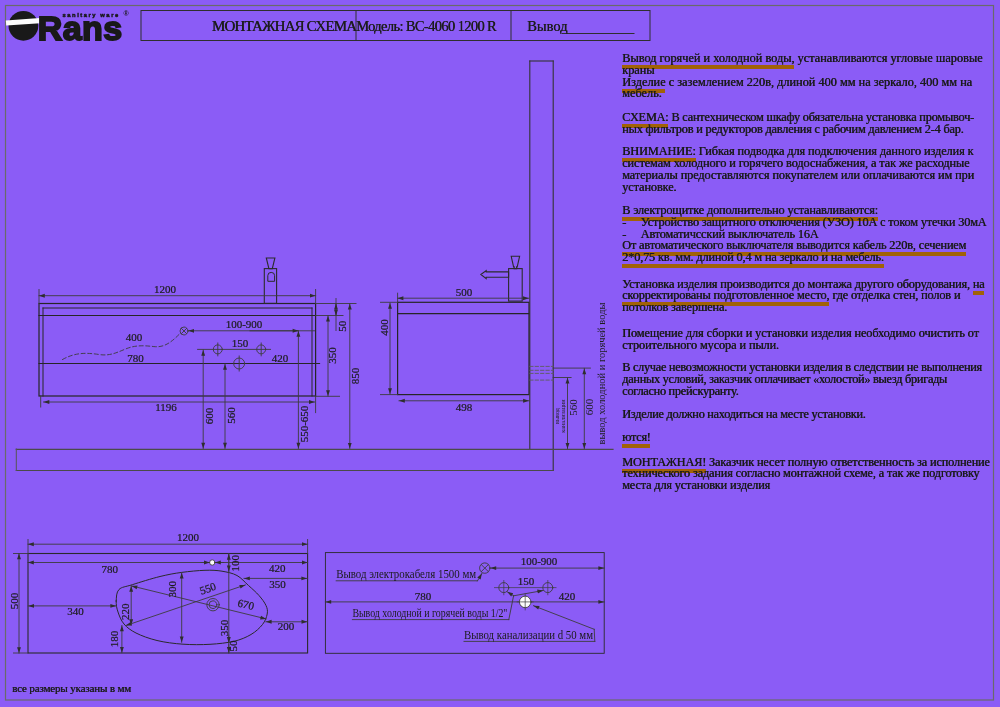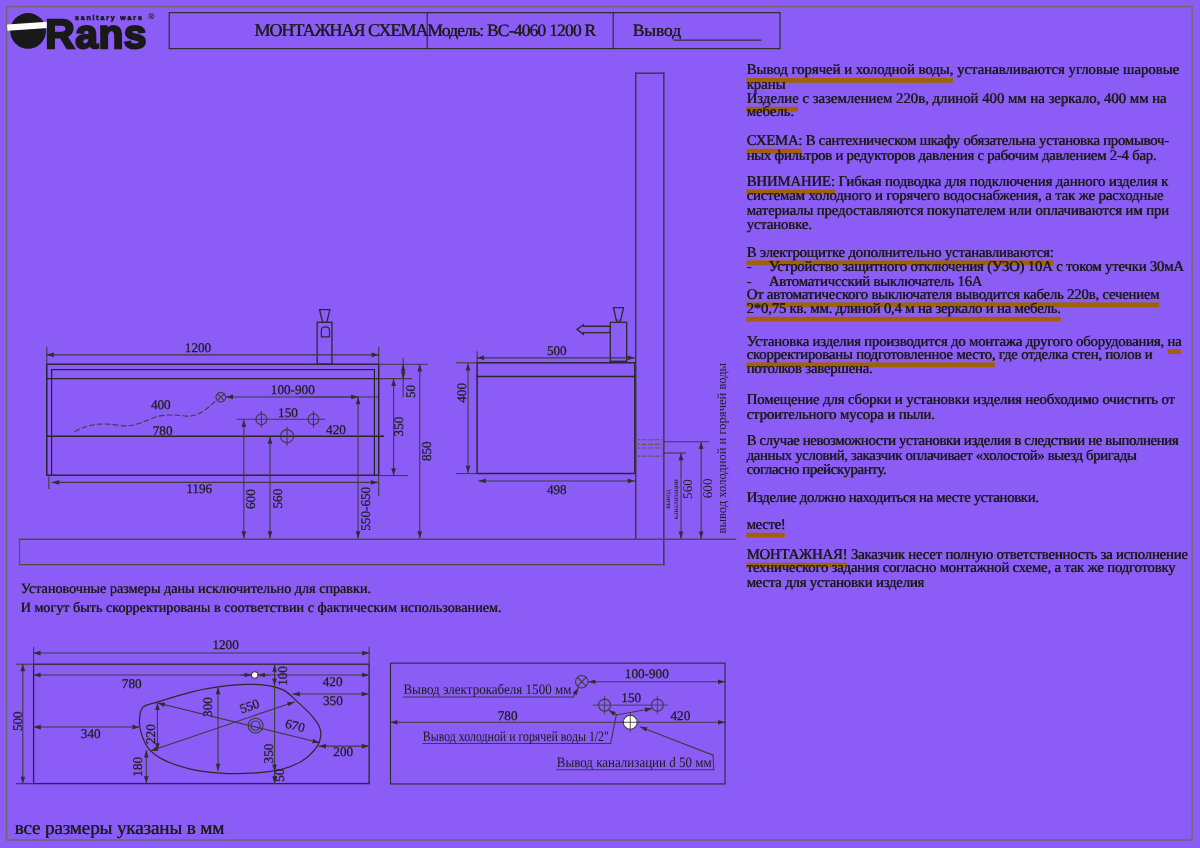--- a/index.html
+++ b/index.html
@@ -251,19 +251,18 @@
 <span class="u">ВНИМАНИЕ:</span> Гибкая подводка для подключения данного изделия к<br>системам холодного и горячего водоснабжения, а так же расходные<br>материалы предоставляются покупателем или оплачиваются им при<br>установке.</div>
 <div class="rc" style="top:204.6px;letter-spacing:-0.16px">
 <span class="u">В электрощитке дополнительно устанавливаются:</span><br>-&nbsp;&nbsp;&nbsp;&nbsp;&nbsp;Устройство защитного отключения (УЗО) 10А с током утечки 30мА<br>-&nbsp;&nbsp;&nbsp;&nbsp;&nbsp;Автоматичсский выключатель 16А<br><span class="u">От автоматического выключателя выводится кабель 220в, сечением</span><br><span class="u">2*0,75 кв. мм. длиной 0,4 м на зеркало и на мебель.</span></div>
 <div class="rc" style="top:278.5px;letter-spacing:-0.16px">
 Установка изделия производится до монтажа другого оборудования, <span class="u">на</span><br><span class="u">скорректированы подготовленное место,</span> где отделка стен, полов и<br>потолков завершена.</div>
 <div class="rc" style="top:327.7px;letter-spacing:-0.1px">
 Помещение для сборки и установки изделия необходимо очистить от<br>строительного мусора и пыли.</div>
 <div class="rc" style="top:362.3px;letter-spacing:-0.28px">
 В случае невозможности установки изделия в следствии не выполнения<br>данных условий, заказчик оплачивает «холостой» выезд бригады<br>согласно прейскуранту.</div>
 <div class="rc" style="top:408.5px;letter-spacing:-0.27px">
-Изделие должно находиться на месте установки.<br><br><span class="u">месте!</span></div>
+Изделие должно находиться на месте установки.<br><br><span class="u">ются!</span></div>
 <div class="rc" style="top:456.5px;letter-spacing:-0.16px">
 <span class="u">МОНТАЖНАЯ!</span> Заказчик несет полную ответственность за исполнение<br>технического задания согласно монтажной схеме, а так же подготовку<br>места для установки изделия</div>
 
-<div class="t" style="left:17px;top:481.5px;font-size:11.8px;line-height:16.4px">Установочные размеры даны исключительно для справки.<br>И могут быть скорректированы в соответствии с фактическим использованием.</div>
-<div class="t" style="left:12px;top:682px;font-size:16px;letter-spacing:-0.15px">все размеры указаны в мм</div>
+<div class="t" style="left:12px;top:682px;font-size:11px;letter-spacing:-0.15px">все размеры указаны в мм</div>
 </div>
 
 </body></html>

